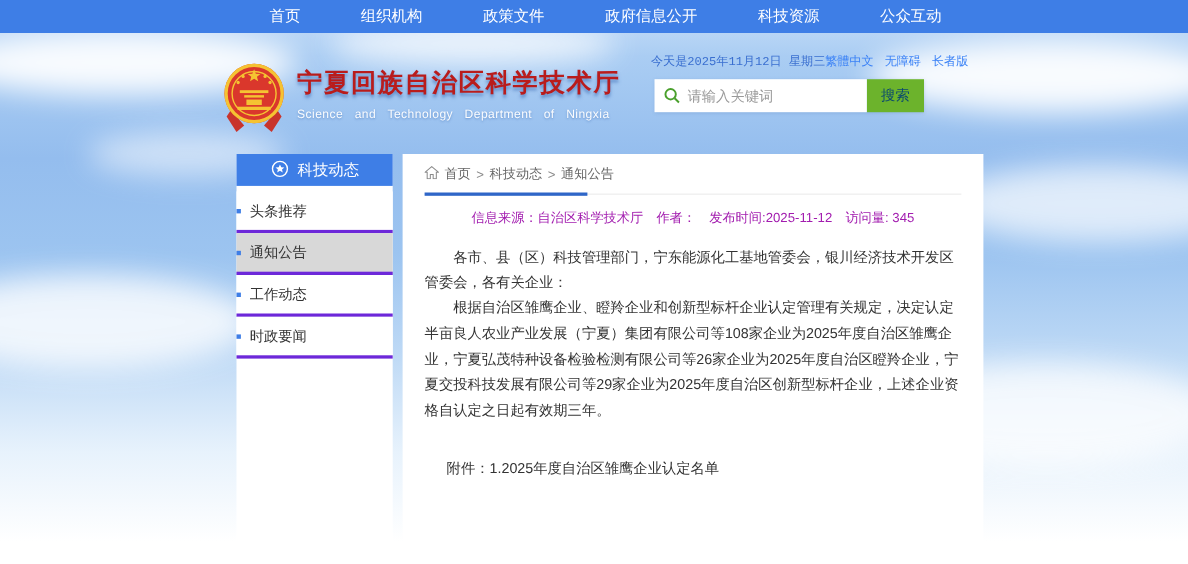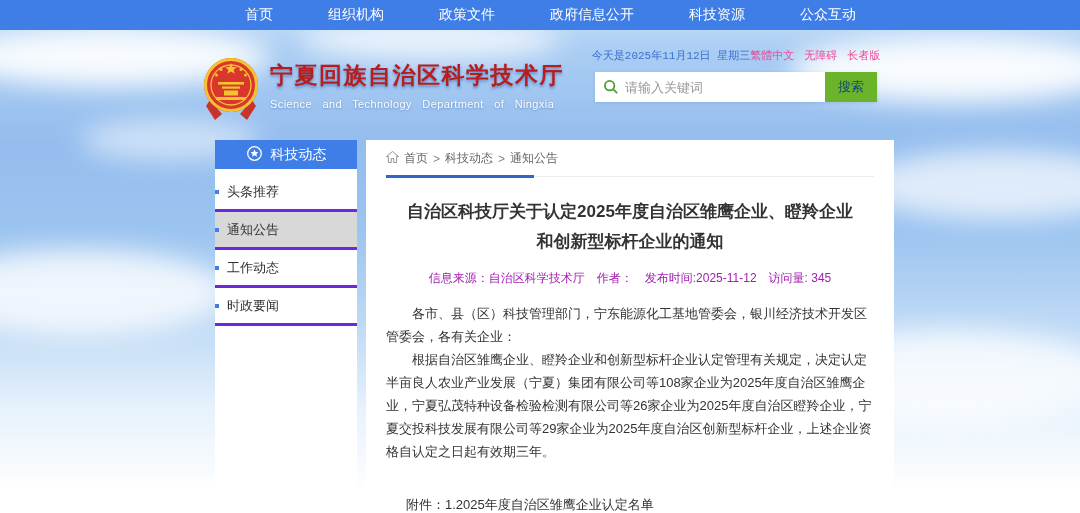--- a/index.html
+++ b/index.html
@@ -42,22 +42,22 @@
     font-size:11px; color:rgba(255,255,255,.96); margin-top:7px;
     word-spacing:7px; letter-spacing:.4px; white-space:nowrap;
     text-shadow:0 1px 2px rgba(35,85,165,.45);
   }
   .header-right { position:absolute; left:595px; top:6px; width:282px; }
   .date-row {
     display:flex; justify-content:center; align-items:center;
     font-size:11px; color:#3a6fd0; margin-bottom:9px; white-space:nowrap;font-family:Liberation Mono, monospace;
   }
   .quick-links { display:flex; gap:10px; }
-  .quick-links .qlink { color:#ec4899; cursor:pointer; }
-  .search-bar { display:flex; height:30px; width:282px; box-shadow:0 1px 3px rgba(80,120,180,.25); }
+  .quick-links .qlink { color:#3b82f6; cursor:pointer; }
+  .search-bar { display:flex; height:30px; width:245px; box-shadow:0 1px 3px rgba(80,120,180,.25); }
   .search-input-wrap { position:relative; flex:1; background:#fff; }
   .search-icon { position:absolute; left:8px; top:7px; }
   .search-input {
     width:100%; height:100%; border:none; outline:none;
     padding-left:30px; font-size:13px; color:#333; background:transparent;
   }
   .search-input::placeholder { color:#999; }
   .search-btn {
     width:52px; background:#6cb32c; color:#0c4a6e; font-size:13px;
     border:none; cursor:pointer;
@@ -213,21 +213,20 @@
           </svg>
         </span>
         <span class="crumb">首页</span>
         <span class="crumb-sep">&gt;</span>
         <span class="crumb">科技动态</span>
         <span class="crumb-sep">&gt;</span>
         <span class="crumb">通知公告</span>
       </div>
     </div>
 
-    <div class="article-title">自治区科技厅关于认定2025年度自治区雏鹰企业、瞪羚企业和创新型标杆企业的通知</div>
 
     <div class="article-meta">
       <span>信息来源：自治区科学技术厅</span><span>作者：</span><span>发布时间:2025-11-12</span><span>访问量: 345</span>
     </div>
 
     <div class="article-body">
       <p>各市、县（区）科技管理部门，宁东能源化工基地管委会，银川经济技术开发区管委会，各有关企业：</p>
       <p>根据自治区雏鹰企业、瞪羚企业和创新型标杆企业认定管理有关规定，决定认定半亩良人农业产业发展（宁夏）集团有限公司等108家企业为2025年度自治区雏鹰企业，宁夏弘茂特种设备检验检测有限公司等26家企业为2025年度自治区瞪羚企业，宁夏交投科技发展有限公司等29家企业为2025年度自治区创新型标杆企业，上述企业资格自认定之日起有效期三年。</p>
     </div>
 

